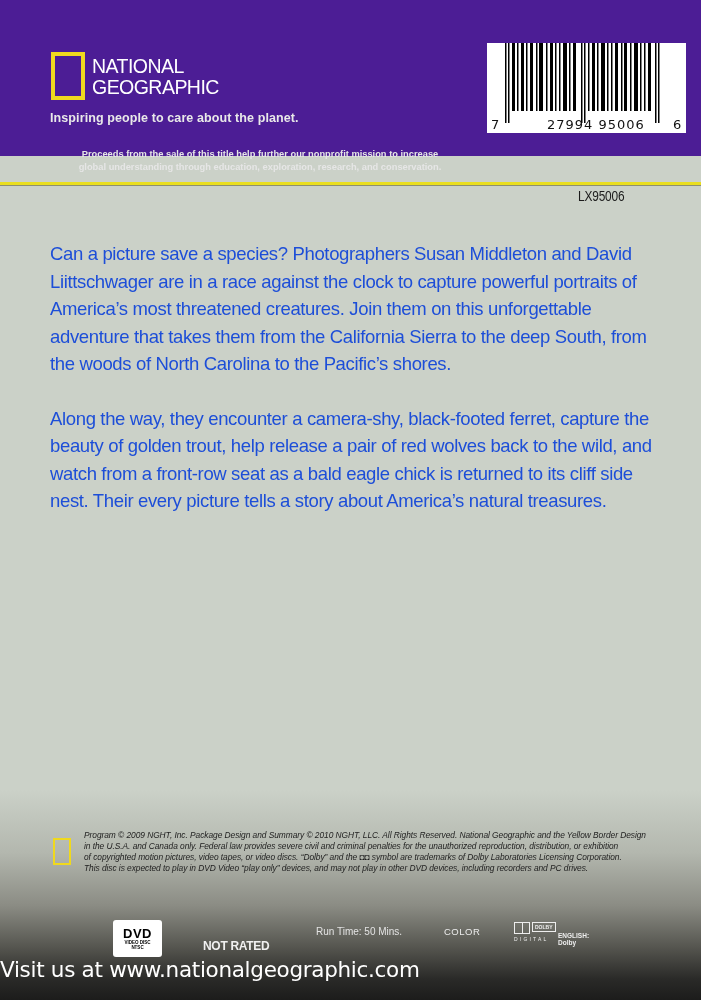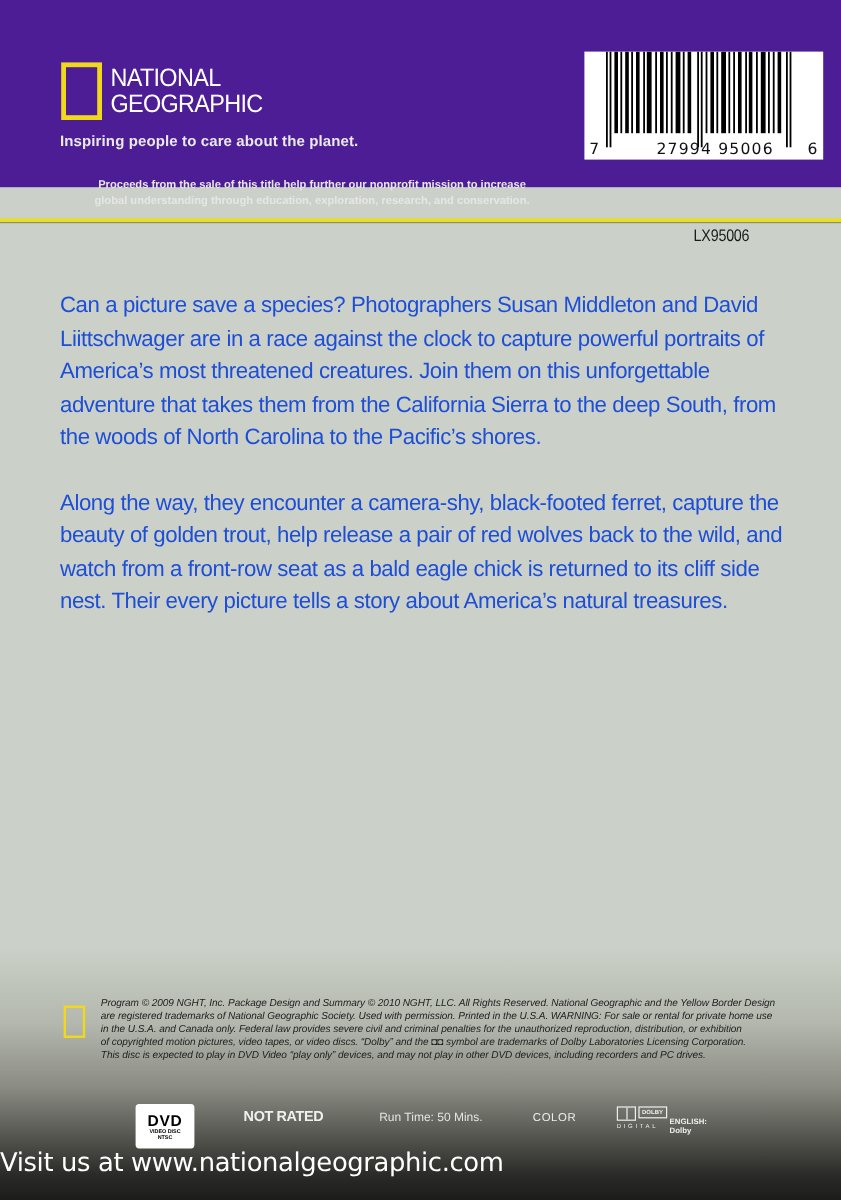--- a/index.html
+++ b/index.html
@@ -90,21 +90,21 @@
     position: absolute; left: 113px; top: 2px; width: 49px; height: 37px;
     background: #fff; border-radius: 3px;
     display: flex; flex-direction: column; align-items: center; justify-content: center;
   }
   .dvd-logo .big { font-size: 13px; font-weight: bold; color: #000; line-height: 12px; letter-spacing: 0.5px; }
   .dvd-logo .sm { font-size: 4.5px; font-weight: bold; color: #000; line-height: 5px; }
   .spec {
     position: absolute; color: #f0f0f0;
     font-family: "Liberation Sans", sans-serif;
   }
-  .spec.rated { left: 203px; top: 5px; font-size: 12px; font-weight: bold; letter-spacing: -0.3px; }
+  .spec.rated { left: 203px; top: 21px; font-size: 12px; font-weight: bold; letter-spacing: -0.3px; }
   .spec.runtime { left: 316px; top: 8px; font-size: 10px; font-weight: normal; color: #e3e3e3; }
   .spec.color { left: 444px; top: 8px; font-size: 9.5px; color: #ececec; letter-spacing: 0.5px; }
   .dolby {
     position: absolute; left: 514px; top: 4px; width: 90px; height: 22px;
   }
   .dolby .dd {
     position: absolute; left: 0; top: 0; width: 14px; height: 10px;
     border: 1px solid #eee; display: flex;
   }
   .dolby .dd span { flex: 1; border-right: 1px solid #eee; }
@@ -191,21 +191,20 @@
 <div class="synopsis">
   <p>Can a picture save a species? Photographers Susan Middleton and David Liittschwager are in a race against the clock to capture powerful portraits of America’s most threatened creatures. Join them on this unforgettable adventure that takes them from the California Sierra to the deep South, from the woods of North Carolina to the Pacific’s shores.</p>
   <p>Along the way, they encounter a camera-shy, black-footed ferret, capture the beauty of golden trout, help release a pair of red wolves back to the wild, and watch from a front-row seat as a bald eagle chick is returned to its cliff side nest. Their every picture tells a story about America’s natural treasures.</p>
 </div>
 
 <div class="bottom-grad"></div>
 
 <div class="small-logo"></div>
 <div class="legal">
   <p>Program © 2009 NGHT, Inc.  Package Design and Summary © 2010 NGHT, LLC.  All Rights Reserved.  National Geographic and the Yellow Border Design</p>
-  <p>are registered trademarks of National Geographic Society.  Used with permission.  Printed in the U.S.A.  WARNING: For sale or rental for private home use</p>
   <p>in the U.S.A. and Canada only.  Federal law provides severe civil and criminal penalties for the unauthorized reproduction, distribution, or exhibition</p>
   <p>of copyrighted motion pictures, video tapes, or video discs. “Dolby” and the ◘◘ symbol are trademarks of Dolby Laboratories Licensing Corporation.</p>
   <p>This disc is expected to play in DVD Video “play only” devices, and may not play in other DVD devices, including recorders and PC drives.</p>
 </div>
 
 <div class="specs">
   <div class="dvd-logo">
     <div class="big">DVD</div>
     <div class="sm">VIDEO DISC</div>
     <div class="sm">NTSC</div>

